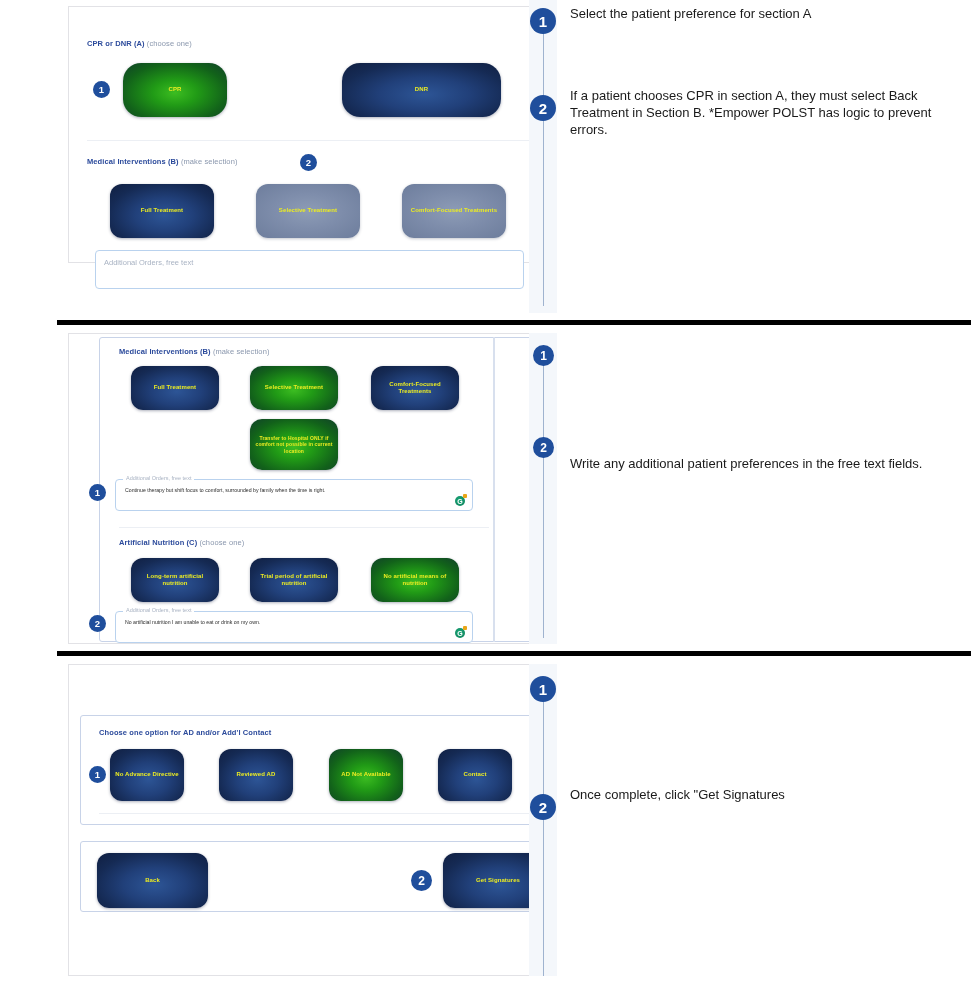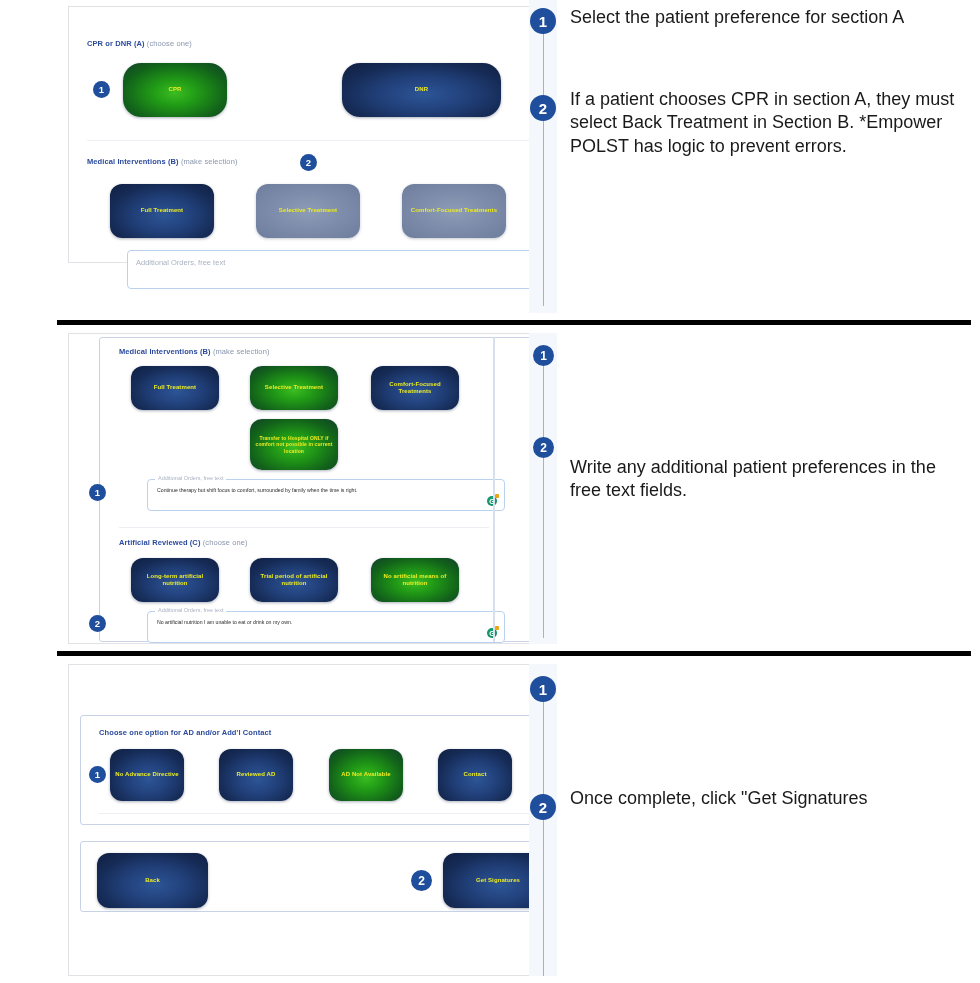--- a/index.html
+++ b/index.html
@@ -83,21 +83,20 @@
     box-shadow: 0 1px 3px rgba(20,30,60,.25);
   }
   .btn.big-radius { border-radius: 18px; }
 
   
   .freetext {
     position: absolute;
     border: 1px solid #b9d2ee;
     border-radius: 4px;
     background: #ffffff;
-    margin-left: 32px;
   }
   .freetext .ph {
     position: absolute; left: 8px; top: 7px;
     font-size: 7.5px; color: #a9b3c3;
   }
   .ft-legend {
     position: absolute; left: 7px; top: -5px;
     background: #fff; padding: 0 3px;
     font-size: 5.5px; color: #a9b3c3;
   }
@@ -133,21 +132,21 @@
     display: flex; align-items: center; justify-content: center;
     line-height: 1;
   }
   .badge.sm { width: 17px; height: 17px; font-size: 9.5px; }
   .badge.md { width: 21px; height: 21px; font-size: 12px; }
   .badge.lg { width: 26px; height: 26px; font-size: 15px; }
 
   
   .note {
     position: absolute;
-    font-size: 18px;
+    font-size: 13px;
     color: #1a1a1a;
     line-height: 1.30;
     width: 395px;
   }
   .note-rail {
     position: absolute;
     width: 1px;
     background: #9fb3cf;
   }
   .rail-bg {
@@ -219,21 +218,21 @@
 
     <div class="freetext" style="left:46px; top:145px; width:358px; height:32px;">
       <span class="ft-legend">Additional Orders, free text</span>
       <span class="ft-value">Continue therapy but shift focus to comfort, surrounded by family when the time is right.</span>
       <span class="grammarly">G</span>
     </div>
 
     <div class="inner-rule" style="left:50px; top:193px; width:370px;"></div>
 
     <div class="sec-label" style="left:50px; top:204px;">
-      <span>Artificial Reviewed (C)</span>
+      <span>Artificial Nutrition (C)</span>
       <span class="sub">(choose one)</span>
     </div>
 
     <div class="btn navy" style="left:62px; top:224px; width:88px; height:44px;">Long-term artificial nutrition</div>
     <div class="btn navy" style="left:181px; top:224px; width:88px; height:44px;">Trial period of artificial nutrition</div>
     <div class="btn green" style="left:302px; top:224px; width:88px; height:44px;">No artificial means of nutrition</div>
 
     <div class="freetext" style="left:46px; top:277px; width:358px; height:32px;">
       <span class="ft-legend">Additional Orders, free text</span>
       <span class="ft-value">No artificial nutrition I am unable to eat or drink on my own.</span>

